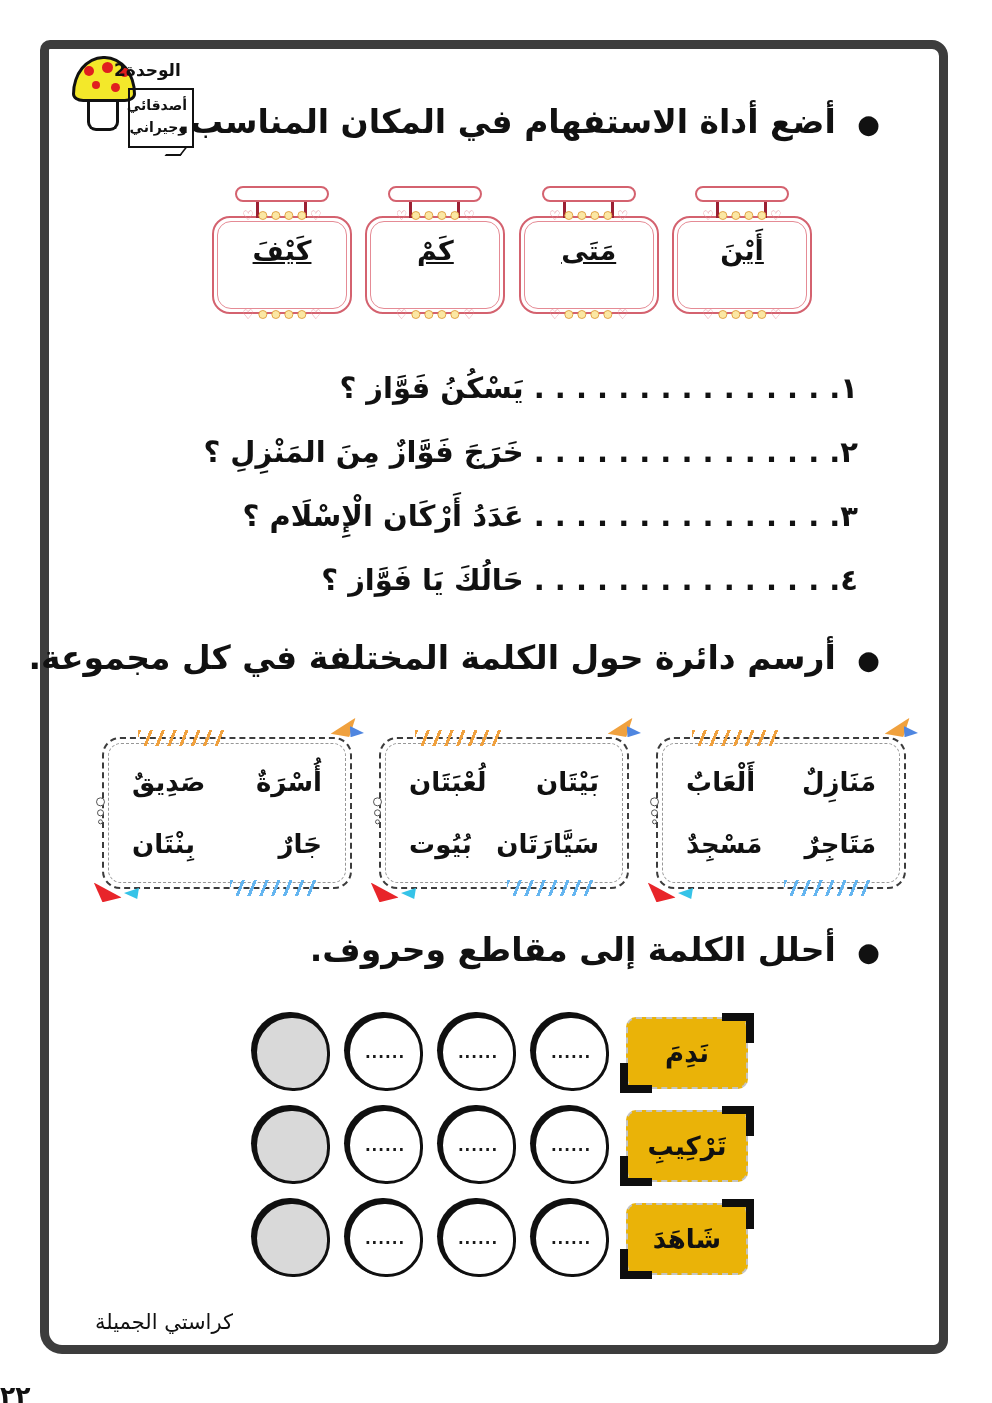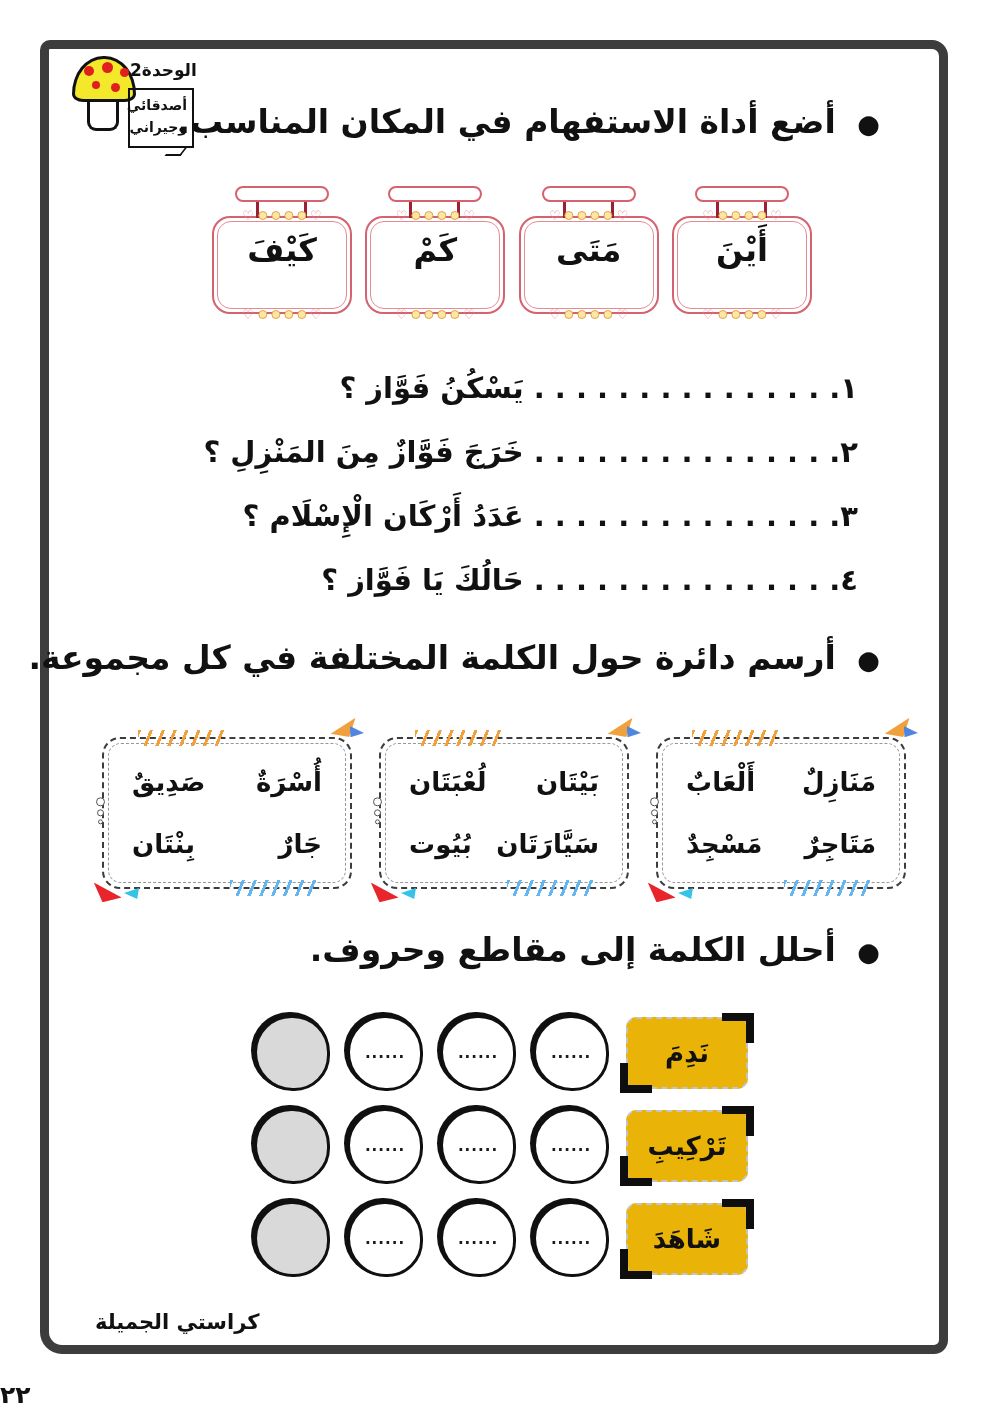--- a/index.html
+++ b/index.html
@@ -17,21 +17,21 @@
   }
   
   .header { position:absolute; left:70px; top:52px; width:150px; height:110px; }
   .mushroom { position:absolute; left:2px; top:4px; width:66px; height:100px; }
   .mush-cap { position:relative; width:64px; height:46px; background:#f3e82a;
     border:3px solid #111; border-radius:50% 50% 18% 18% / 85% 85% 18% 18%; }
   .mush-dot { position:absolute; background:#e01f1f; border-radius:50%; }
   .mush-stem { width:32px; height:32px; margin:-3px 0 0 15px; background:#fff;
     border:3px solid #111; border-top:none; border-radius:0 0 9px 9px; }
   .unit-label { position:absolute; left:44px; top:8px; width:86px;
-    font-size:17px; font-weight:bold; direction:rtl; text-align:left;margin-left:16px; }
+    font-size:17px; font-weight:bold; direction:rtl; text-align:left; }
   .unit-box { position:absolute; left:58px; top:36px; width:66px; height:60px;
     border:2.5px solid #111; border-left:2.5px solid #111;
     padding:4px 5px 2px 2px; direction:rtl; }
   .unit-box .u-line { font-size:14px; font-weight:bold; line-height:1.6; white-space:nowrap; }
   .unit-tail { position:absolute; right:8px; bottom:-10px; width:16px; height:9px;
     border-right:2.5px solid #111; border-bottom:2.5px solid #111;
     transform:skewX(-38deg); }
   
   .instruction {
     position:absolute; direction:rtl; text-align:center;
@@ -44,21 +44,21 @@
   .card { position:relative; width:140px; height:128px; }
   .card-tab { position:absolute; top:0; left:50%; transform:translateX(-50%);
     width:94px; height:16px; background:#fff; border:2px solid #d4626f; border-radius:8px; z-index:2; }
   .card-post { position:absolute; top:14px; width:3px; height:18px; background:#9c2033; z-index:1; }
   .post-a { left:calc(50% - 26px); } .post-b { left:calc(50% + 22px); }
   .card-body { position:absolute; top:30px; left:0; right:0; bottom:0;
     background:#fff; border:2px solid #d4626f; border-radius:18px; }
   .card-body::before { content:""; position:absolute; inset:3px;
     border:1.5px solid #e58b95; border-radius:14px; }
   .card-word { position:absolute; inset:0; display:flex; align-items:center;
-    justify-content:center; font-size:32px; font-weight:bold; z-index:2; }
+    justify-content:center; font-size:27px; font-weight:bold; z-index:2;text-decoration:underline; }
   .card-decor { position:absolute; left:50%; transform:translateX(-50%);
     display:flex; align-items:center; gap:4px; z-index:3; }
   .decor-top { top:23px; } .decor-bottom { bottom:-7px; }
   .deco-heart { font-size:13px; color:#e78f9b; line-height:1; }
   .deco-dot { width:9px; height:9px; border-radius:50%; background:#fbe7a3;
     border:1.5px solid #e2a449; }
   
   .questions { position:absolute; top:356px; right:134px; direction:rtl; text-align:right; }
   .q-line { height:64px; display:flex; align-items:center; justify-content:flex-start;
     font-size:29px; font-weight:bold; white-space:nowrap; }
@@ -104,21 +104,21 @@
   .word-box::after { content:""; position:absolute; bottom:-6px; left:-8px;
     width:24px; height:22px; border-bottom:8px solid #0e0e0e; border-left:8px solid #0e0e0e; }
   .circle { width:76px; height:76px; background:#fff;
     border:3.5px solid #101010; border-radius:50% 50% 48% 52%;
     box-shadow:-2px -2px 0 1px #101010;
     display:flex; align-items:center; justify-content:center;
     font-size:15px; font-weight:bold; letter-spacing:1px; color:#1a1a1a; }
   .circle.gray { background:#d9d9d9; }
   
   .footer-left { position:absolute; left:95px; top:1310px; font-size:21px;
-    font-weight:bold; direction:rtl; }
+    font-weight:normal; direction:rtl; }
   .page-num { position:absolute; left:0; right:0; top:1381px; text-align:left;
     font-size:25px; font-weight:bold; letter-spacing:2px; }
 </style>
 </head>
 <body>
 
 <div class="page">
   <div class="frame"></div>
 
   <div class="header">

